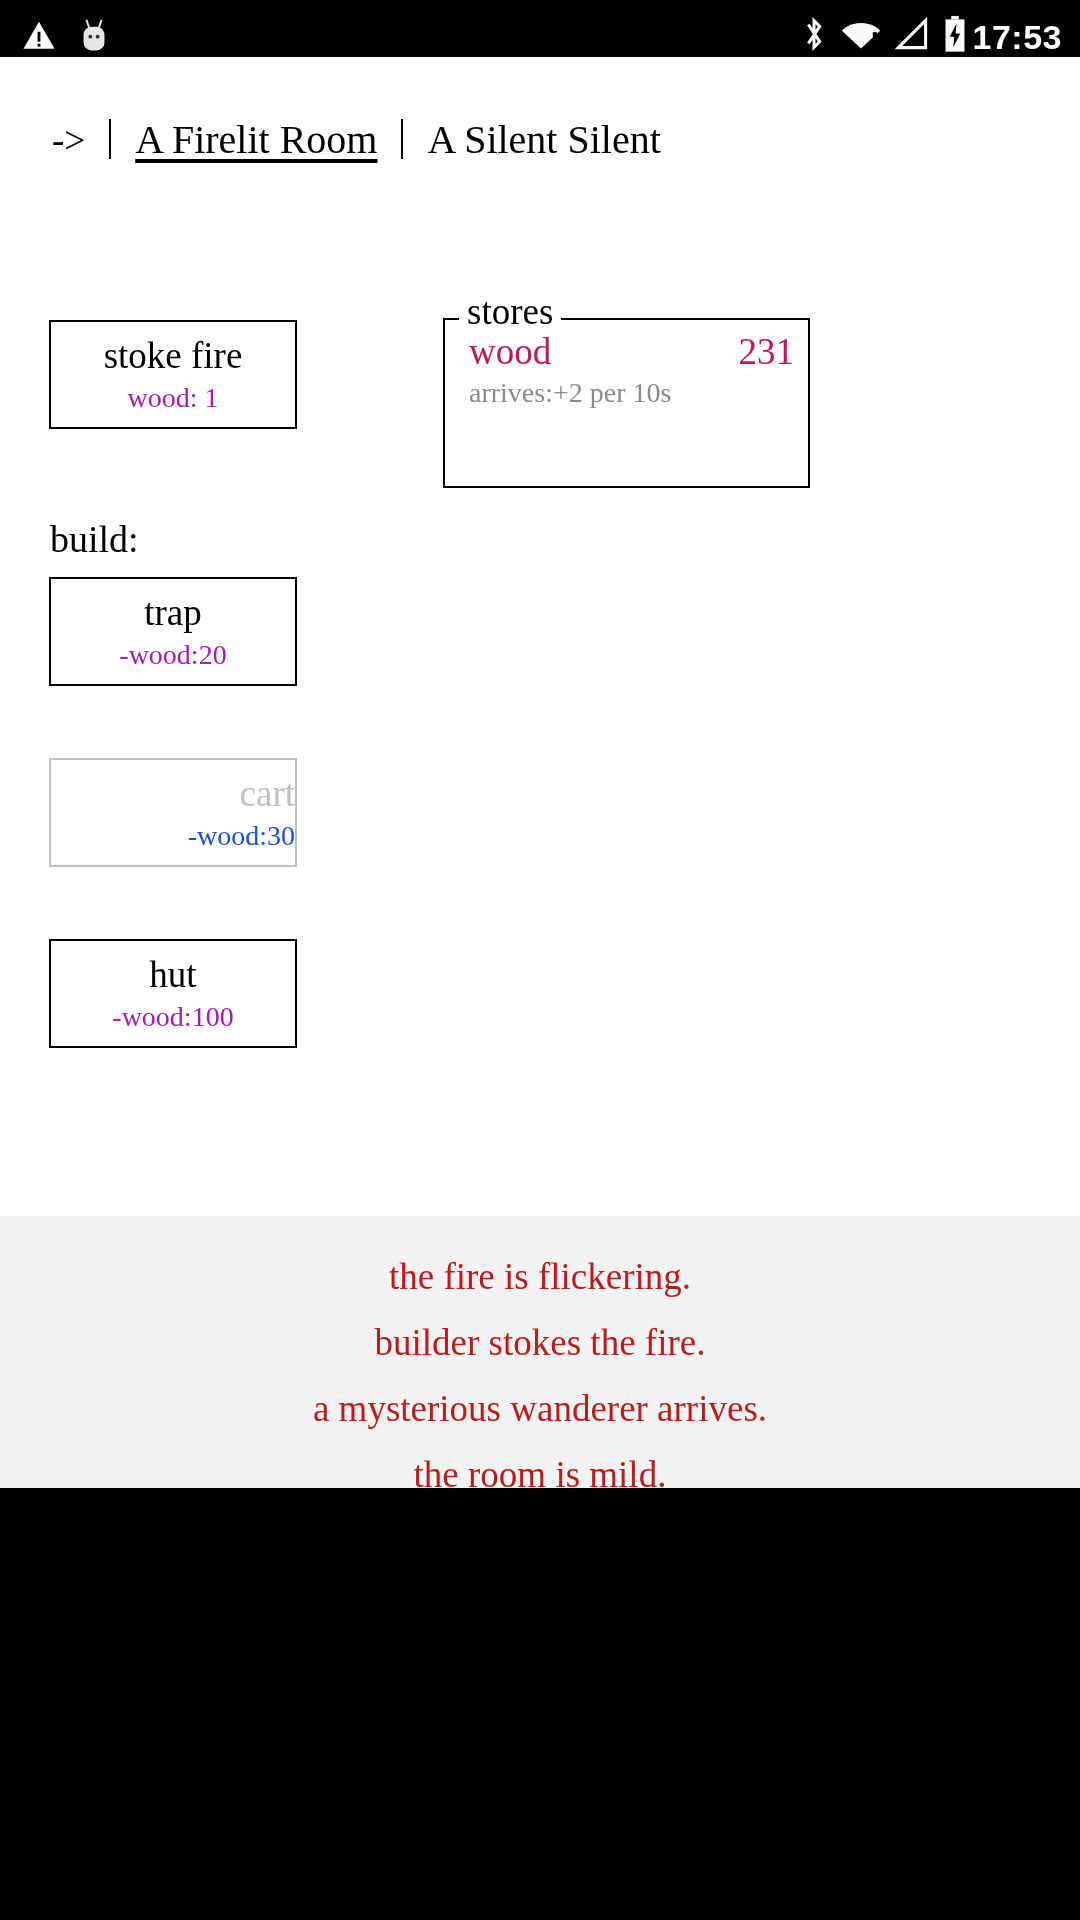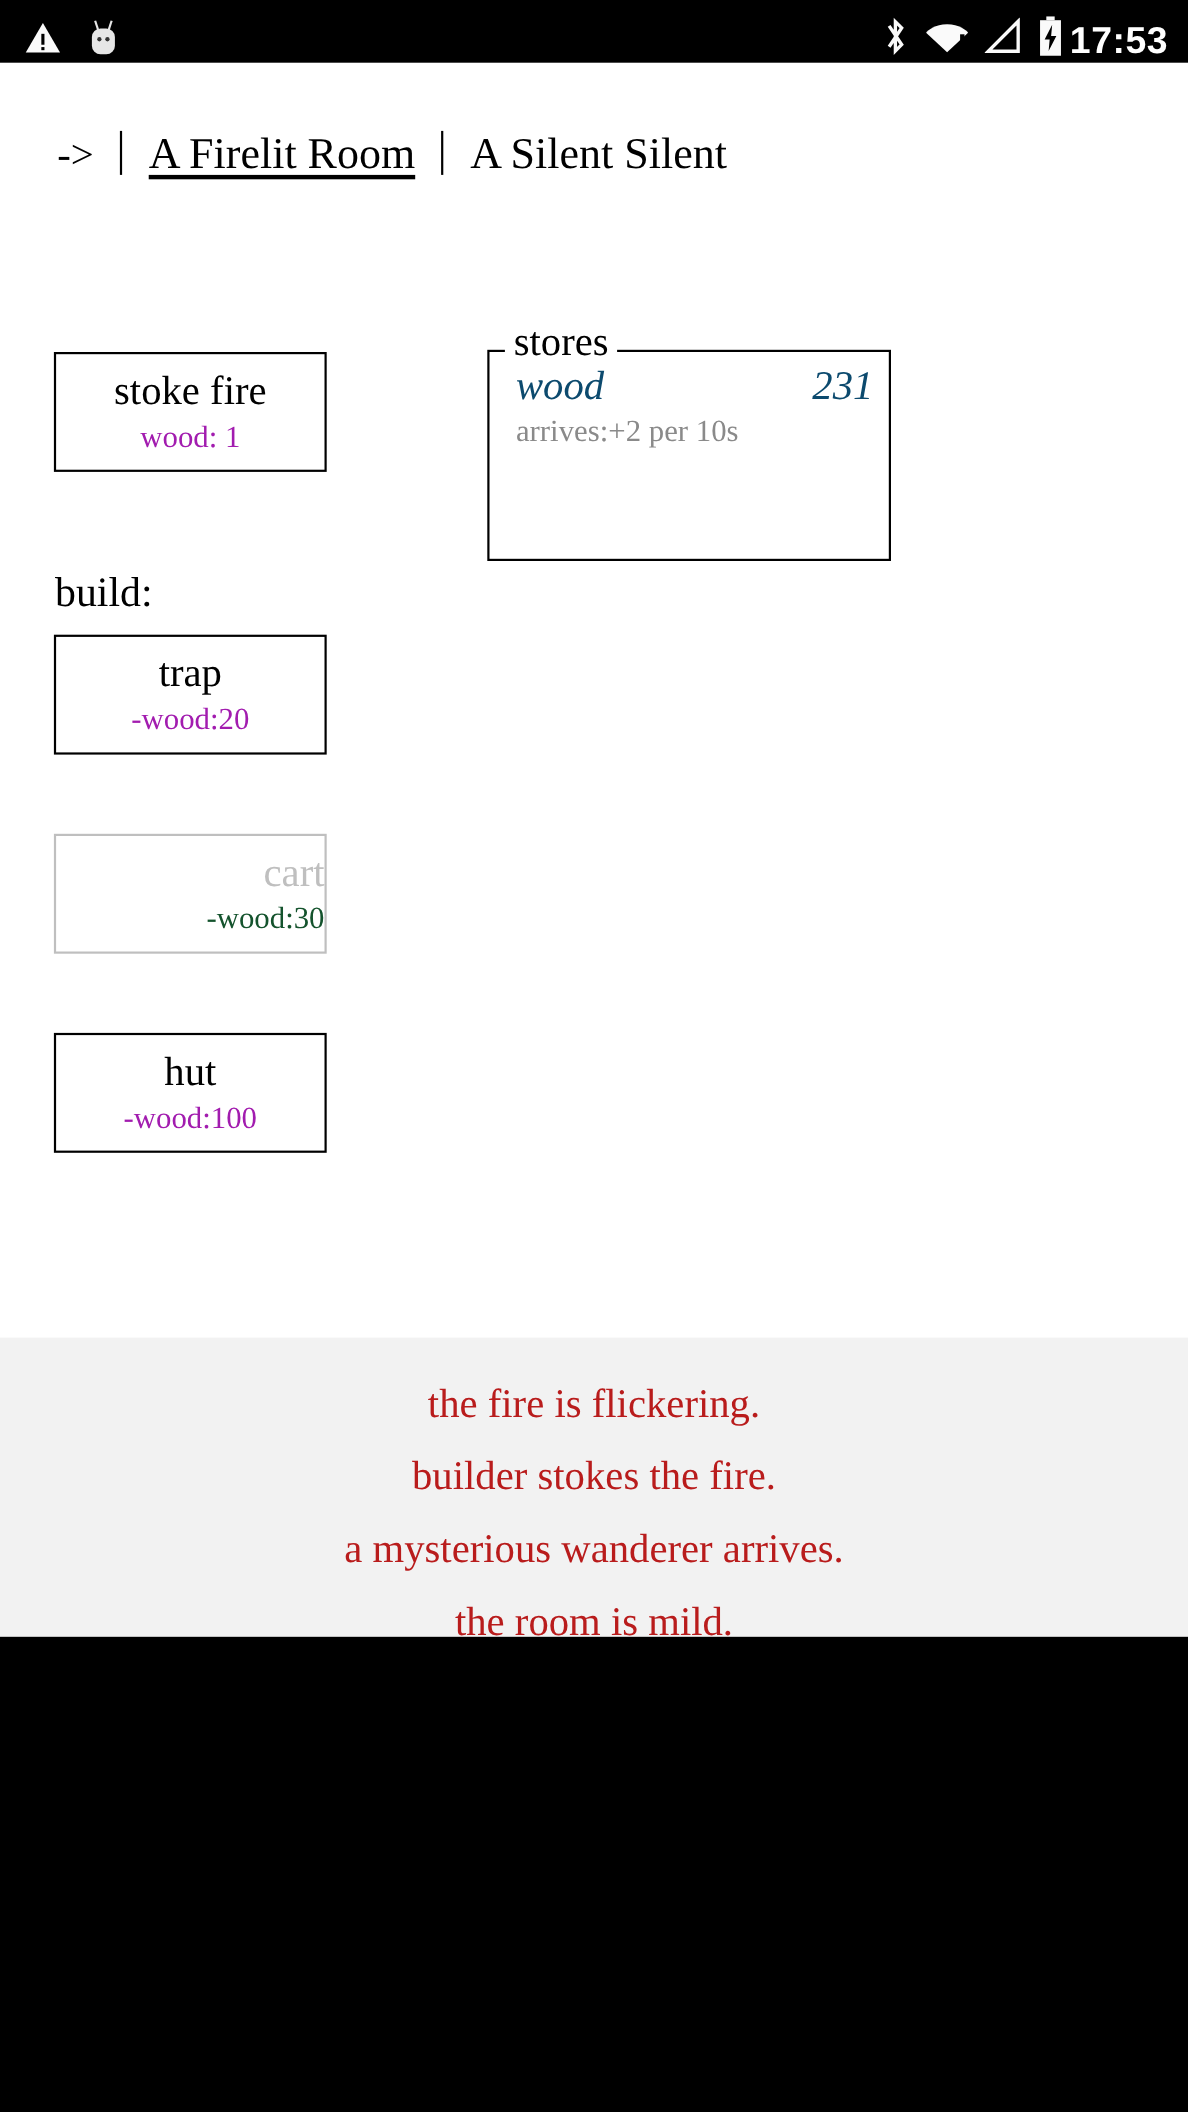--- a/index.html
+++ b/index.html
@@ -68,56 +68,55 @@
     border:2px solid #000000;
     background:#ffffff;
     text-align:center;
     padding:14px 0 12px;
     cursor:pointer;
   }
   .btn .btn-title { font-size:37px; color:#000000; line-height:1.08; }
   .btn .btn-cost { font-size:28px; color:#a21caf; line-height:1.25; margin-top:4px; }
   .btn.disabled { border-color:#bfbfbf; cursor:default;text-align:right; }
   .btn.disabled .btn-title { color:#bfbfbf; }
-  .btn.disabled .btn-cost { color:#14532d; }
+  .btn.disabled .btn-cost { color:#1d4ed8; }
 
   .build-label {
     font-size:38px;
     color:#000000;
     margin:88px 0 16px 1px;
   }
   .gap { height:72px; }
 
   
   .stores {
     position:absolute;
     left:443px;
     top:155px;
     width:367px;
-    height:192px;
+    height:170px;
     border:2px solid #000000;
     padding:10px 14px 0 24px;
   }
   .stores-legend {
     position:absolute;
     top:-27px;
     left:14px;
     background:#ffffff;
     padding:0 8px;
     font-size:37px;
     color:#000000;
     line-height:1;
   }
   .store-row {
     display:flex;
     justify-content:space-between;
     align-items:baseline;
     font-size:37px;
-    color:#0c4a6e;
-    font-style:italic;
+    color:#be185d;
   }
   .store-sub {
     font-size:28px;
     color:#8a8a8a;
     margin-top:4px;
   }
 
   
   .log {
     position:absolute;

